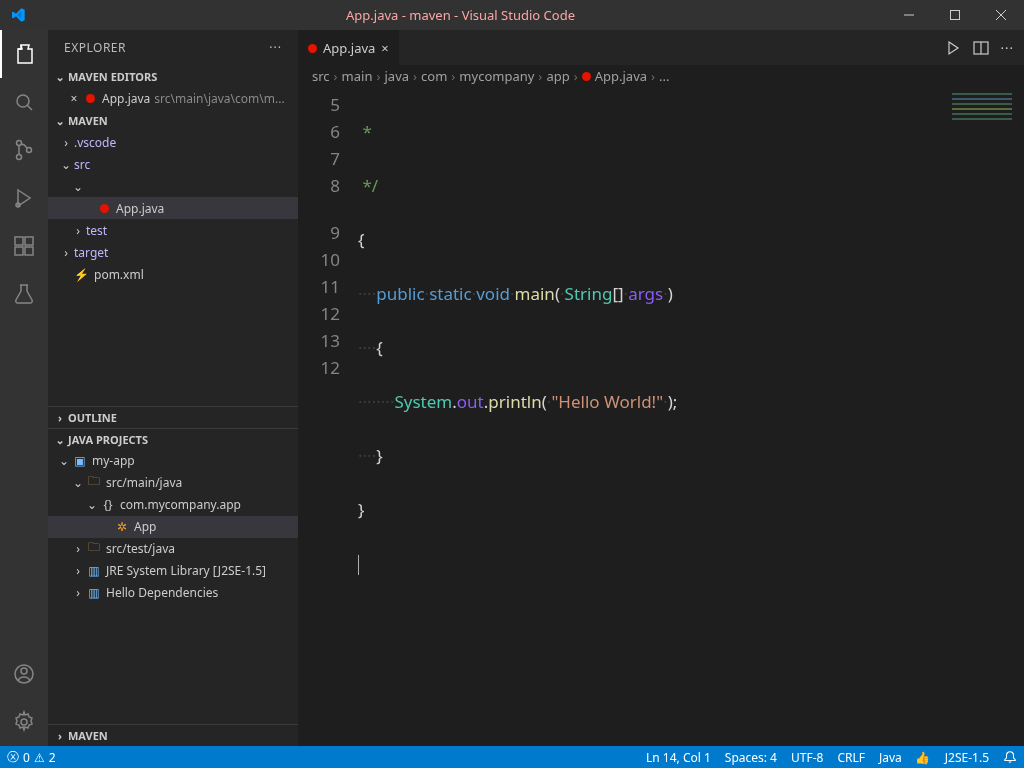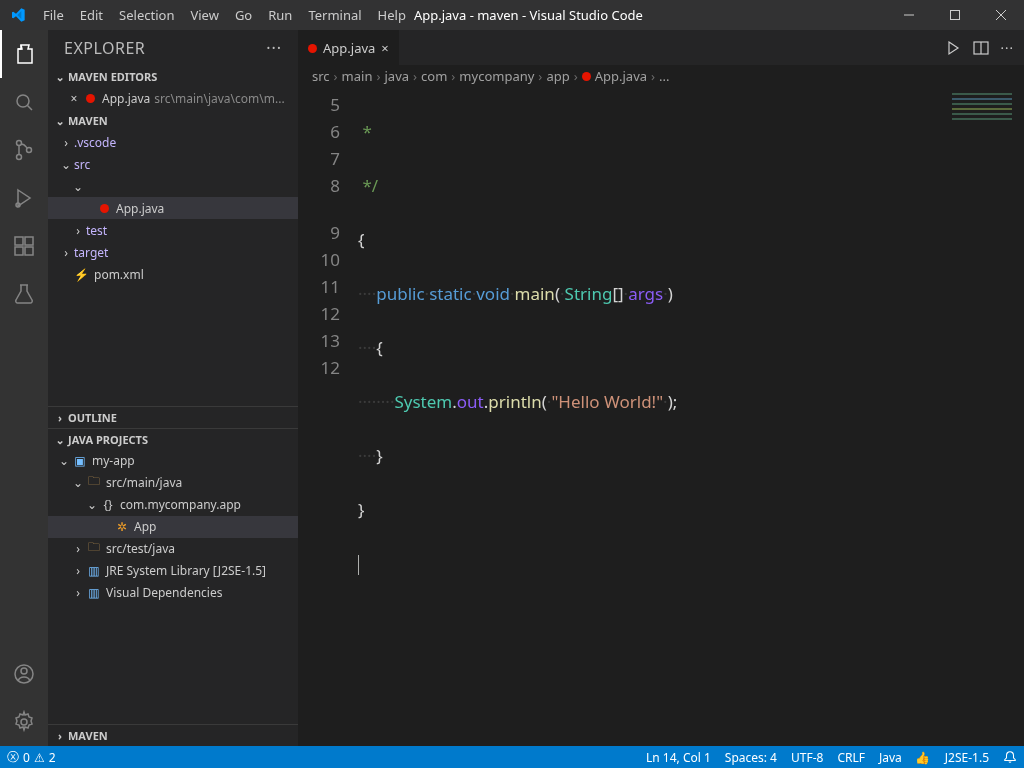--- a/index.html
+++ b/index.html
@@ -2,31 +2,31 @@
 <html><head>
 <meta charset="utf-8">
 <style>
   * { margin:0; padding:0; box-sizing:border-box; font-family:"Segoe UI",system-ui,sans-serif; }
   body { width:1024px; height:768px; background:#1e1e1e; color:#cccccc; overflow:hidden; display:flex; flex-direction:column; font-size:13px; }
   
   .titlebar { height:30px; background:#323233; display:flex; align-items:center; color:#cccccc; }
   .titlebar .logo { width:35px; display:flex; justify-content:center; }
   .titlebar .menu { display:flex; }
   .titlebar .menu span { padding:0 8px; line-height:30px; cursor:default; }
-  .titlebar .title { flex:1; color:#ffffff; }
+  .titlebar .title { flex:1; text-align:center; color:#fca5a5; }
   .titlebar .wincontrols { display:flex; }
   .titlebar .wincontrols div { width:46px; height:30px; display:flex; align-items:center; justify-content:center; }
   
   .shell { flex:1; display:flex; min-height:0; }
   .activitybar { width:48px; background:#333333; display:flex; flex-direction:column; align-items:center; }
   .activitybar .ai { width:48px; height:48px; display:flex; align-items:center; justify-content:center; color:#858585; }
   .activitybar .ai.active { color:#ffffff; border-left:2px solid #ffffff; }
   .activitybar .spacer { flex:1; }
   .sidebar { width:250px; background:#252526; display:flex; flex-direction:column; font-size:12px; }
-  .sidebar .hdr { height:35px; display:flex; align-items:center; padding:0 16px; color:#bbbbbb; text-transform:uppercase; letter-spacing:.5px; font-size:16px; justify-content:space-between;}
+  .sidebar .hdr { height:35px; display:flex; align-items:center; padding:0 16px; color:#bbbbbb; text-transform:uppercase; letter-spacing:.5px; font-size:12px; justify-content:space-between;}
   .sect-hdr { height:22px; display:flex; align-items:center; padding-left:4px; color:#cccccc; font-weight:700; font-size:11px; cursor:default;}
   .sect-hdr .tw { width:16px; text-align:center; }
   .row { height:22px; display:flex; align-items:center; color:#cccccc; white-space:nowrap; overflow:hidden; }
   .row.sel { background:#37373d; }
   .row .indent { flex:0 0 auto; }
   .row .tw { width:16px; text-align:center; color:#cccccc; }
   .row .ic { width:16px; text-align:center; margin-right:4px; }
   .err-dot { width:9px; height:9px; border-radius:50%; background:#e51400; display:inline-block; }
   .muted { color:#8a8a8a; }
   .folder { color:#c4b5fd; }
@@ -64,30 +64,20 @@
 </head>
 <body>
 
 <div class="titlebar">
   <div class="logo">
     <svg width="16" height="16" viewBox="0 0 24 24">
         <path fill="#0098ff" d="M17 2l5 2v16l-5 2-8-8-4 3-2-1V8l2-1 4 3 8-8z"></path>
         <path fill="#007acc" d="M17 6v12l-6-6 6-6z"></path>
       </svg>
   </div>
-  <div class="menu">
-    <span>File</span>
-    <span>Edit</span>
-    <span>Selection</span>
-    <span>View</span>
-    <span>Go</span>
-    <span>Run</span>
-    <span>Terminal</span>
-    <span>Help</span>
-  </div>
   <div class="title">App.java - maven - Visual Studio Code</div>
   <div class="wincontrols">
     <div>
         <svg width="10" height="10">
           <line x1="0" y1="5" x2="10" y2="5" stroke="#ccc"></line>
         </svg>
       </div>
     <div>
         <svg width="10" height="10">
           <rect x="0.5" y="0.5" width="9" height="9" fill="none" stroke="#ccc"></rect>
@@ -262,21 +252,21 @@
       <div class="row">
           <span class="indent" style="width:22px"></span>
           <span class="tw">›</span>
           <span class="ic" style="color:#75beff">▥</span>
           <span>JRE System Library [J2SE-1.5]</span>
         </div>
       <div class="row">
           <span class="indent" style="width:22px"></span>
           <span class="tw">›</span>
           <span class="ic" style="color:#75beff">▥</span>
-          <span>Visual Dependencies</span>
+          <span>Hello Dependencies</span>
         </div>
     </div>
     <div style="flex:1"></div>
     <div class="sect-hdr" style="border-top:1px solid #3a3a3a">
         <span class="tw">›</span>
         <span>MAVEN</span>
       </div>
   </div>
 
   <div class="editor">

